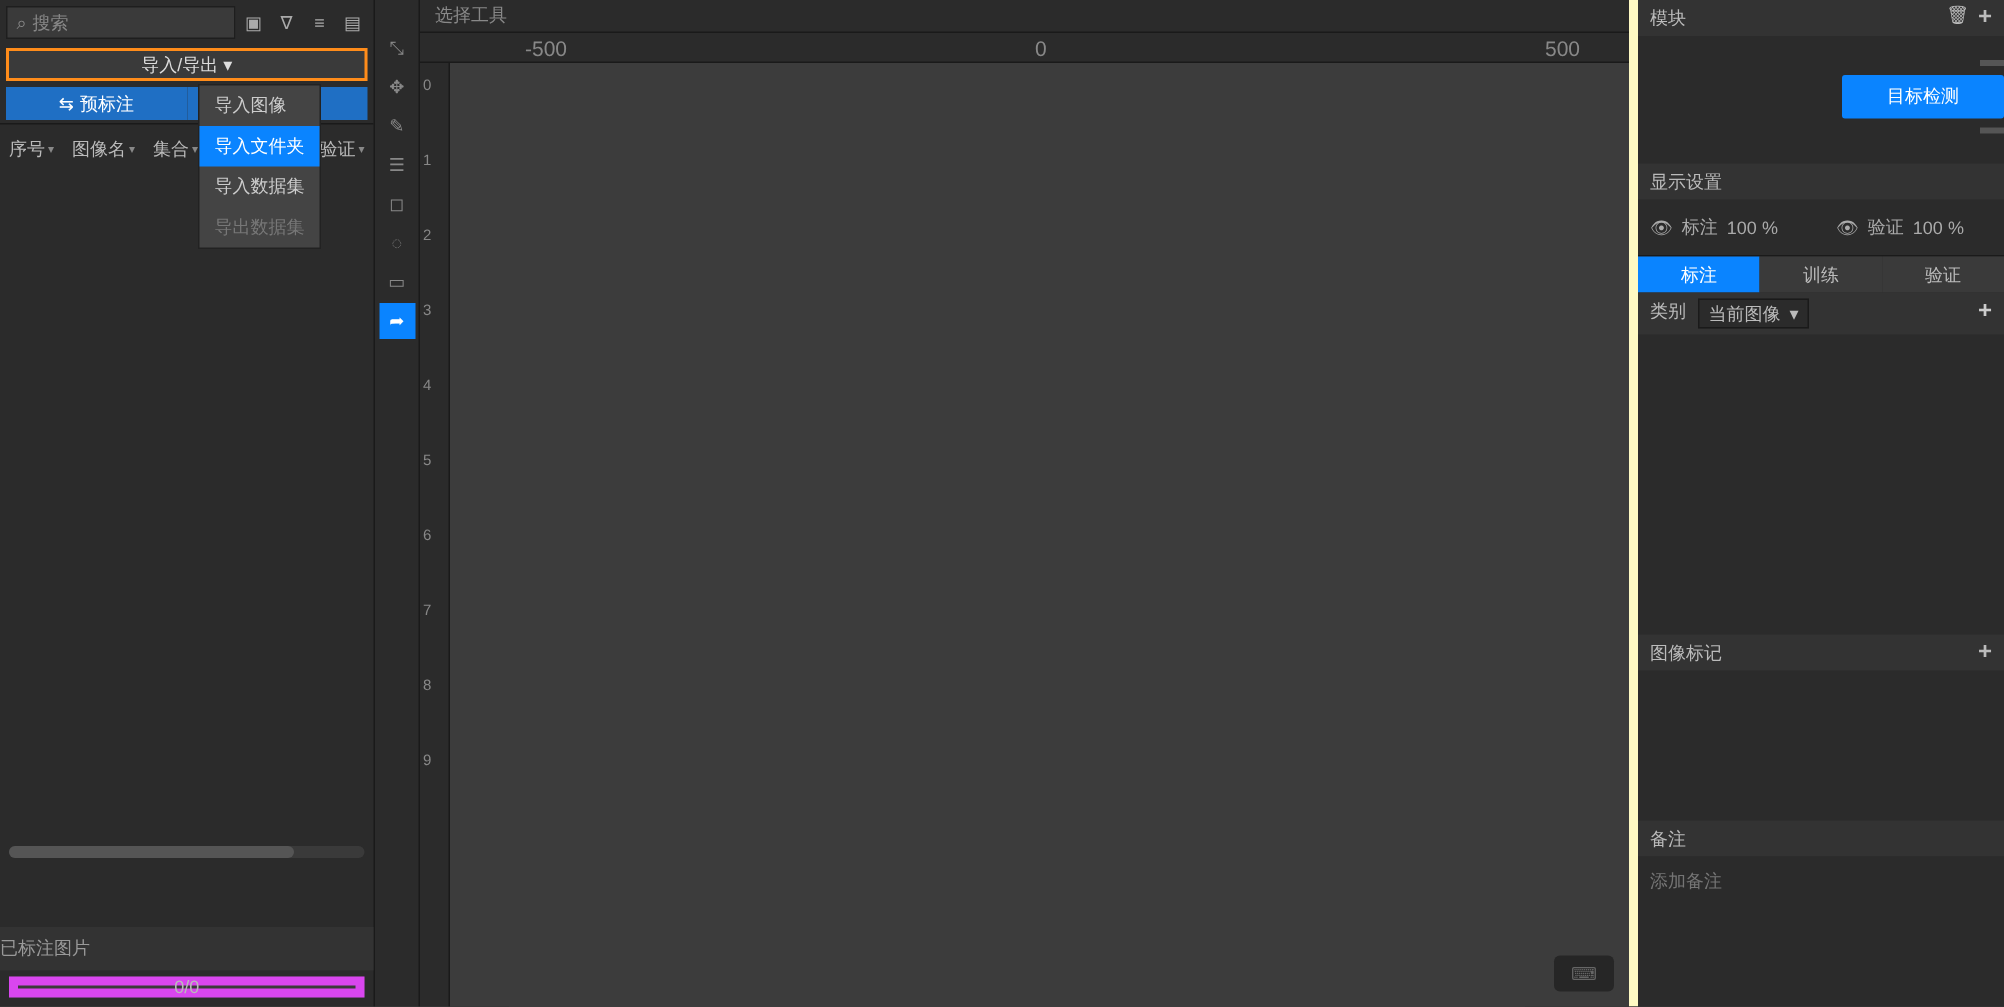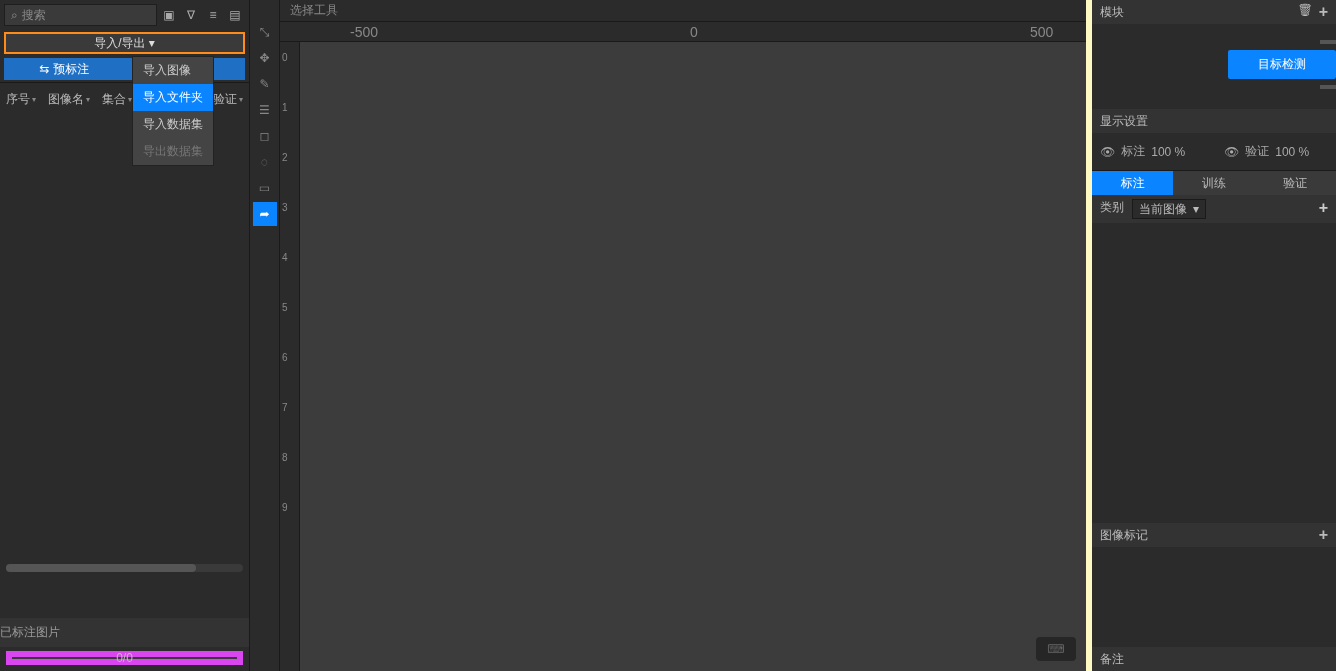--- a/index.html
+++ b/index.html
@@ -221,14 +221,15 @@
 
     <div class="sec-head">
       <span>图像标记</span>
       <span class="plus-right">+</span>
     </div>
     <div style="height:100px"></div>
 
     <div class="sec-head">
       <span>备注</span>
     </div>
+    <textarea class="remark-input" placeholder="添加备注" style=""></textarea>
   </div>
 </div>
 
 </body></html>

